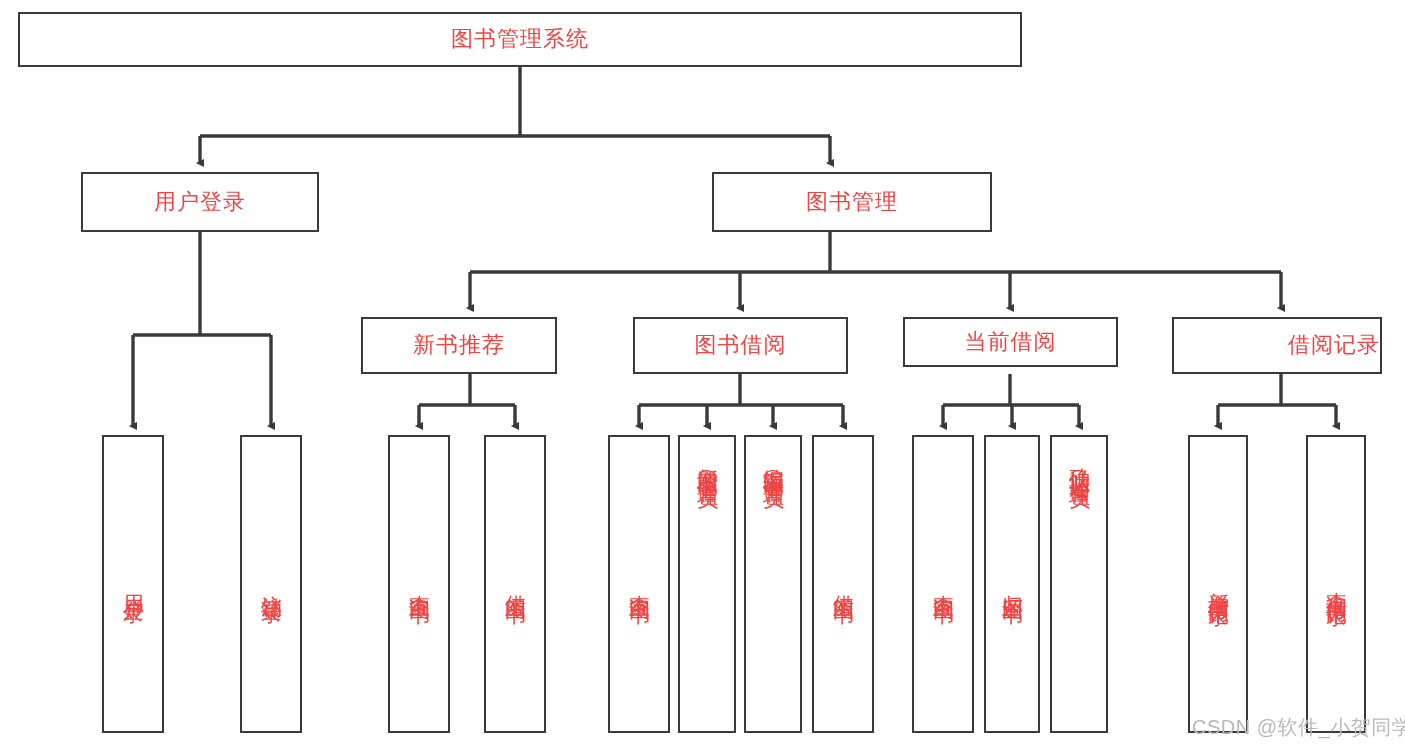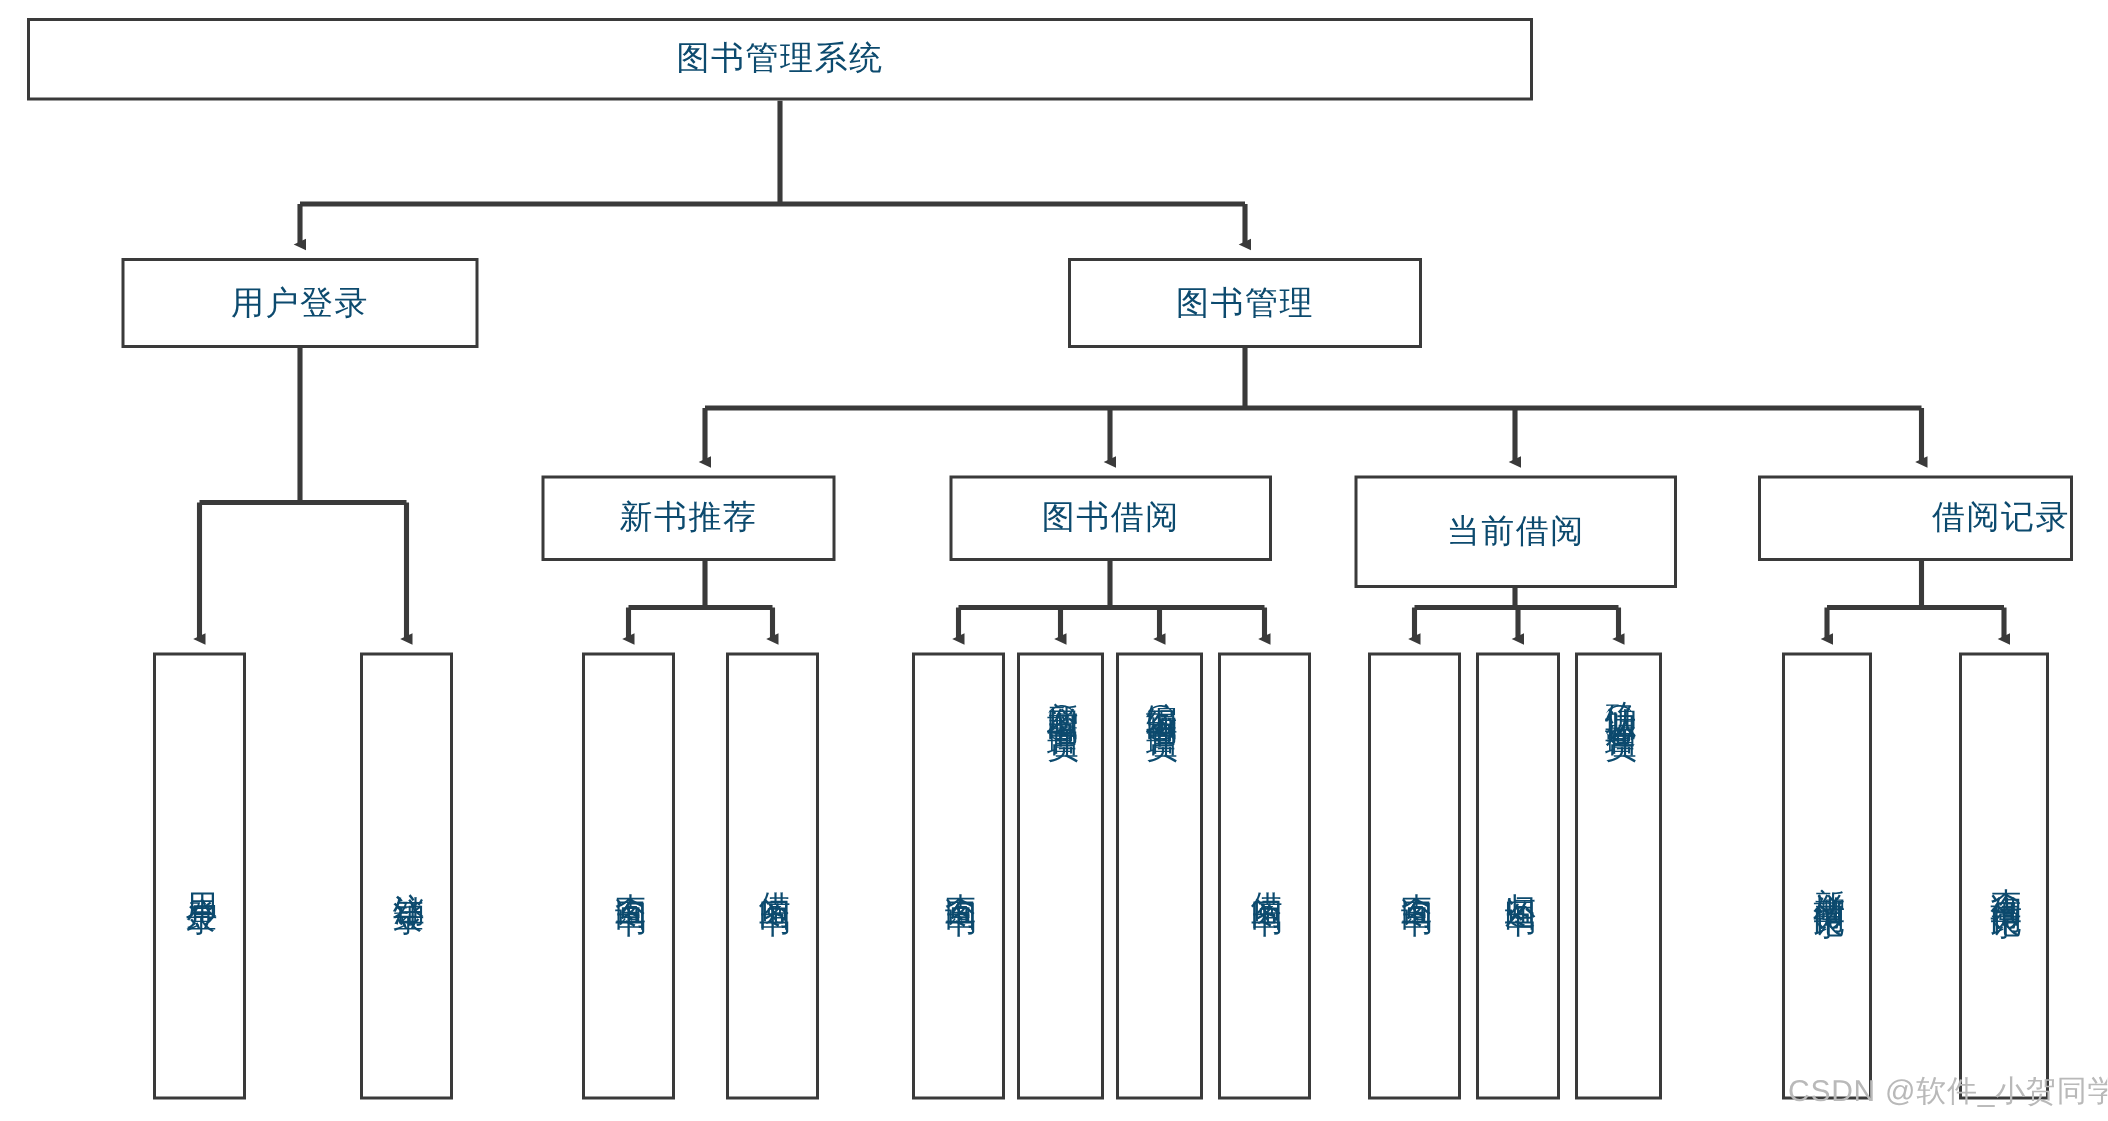--- a/index.html
+++ b/index.html
@@ -27,21 +27,21 @@
     pointer-events: none;
   }
   .node {
     position: absolute;
     box-sizing: border-box;
     background: #ffffff;
     border: 2px solid #3a3a3a;
     display: flex;
     align-items: center;
     justify-content: center;
-    color: #0c4a6e;
+    color: #ef4444;
   }
   .node-h .node-label {
     font-size: 22px;
     line-height: 1.1;
     letter-spacing: 1px;
     white-space: nowrap;
   }
   .node-v {
     align-items: flex-start;
     justify-content: center;
@@ -126,33 +126,33 @@
   </svg>
 
   <div class="node node-h" style="left:18px; top:12px; width:1004px; height:55px;">
     <span class="node-label">图书管理系统</span>
   </div>
 
   <div class="node node-h" style="left:81px; top:172px; width:238px; height:60px;">
     <span class="node-label">用户登录</span>
   </div>
 
-  <div class="node node-h" style="left:712px; top:172px; width:236px; height:60px;">
+  <div class="node node-h" style="left:712px; top:172px; width:280px; height:60px;">
     <span class="node-label">图书管理</span>
   </div>
 
   <div class="node node-h" style="left:361px; top:317px; width:196px; height:57px;">
     <span class="node-label">新书推荐</span>
   </div>
 
   <div class="node node-h" style="left:633px; top:317px; width:215px; height:57px;">
     <span class="node-label">图书借阅</span>
   </div>
 
-  <div class="node node-h" style="left:903px; top:317px; width:215px; height:75px;">
+  <div class="node node-h" style="left:903px; top:317px; width:215px; height:50px;">
     <span class="node-label">当前借阅</span>
   </div>
 
   <div class="node node-h" style="left:1172px; top:317px; width:210px; height:57px;justify-content:flex-end;">
     <span class="node-label">借阅记录</span>
   </div>
 
   <div class="node node-v center-v" style="left:102px; top:435px; width:62px; height:298px;">
     <span class="node-label">用户登录</span>
   </div>

